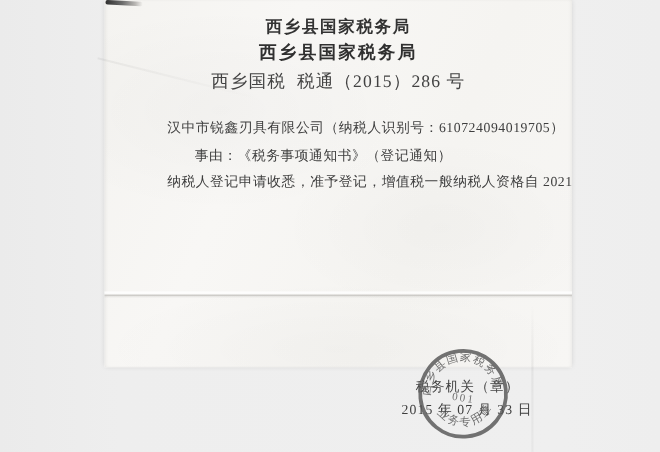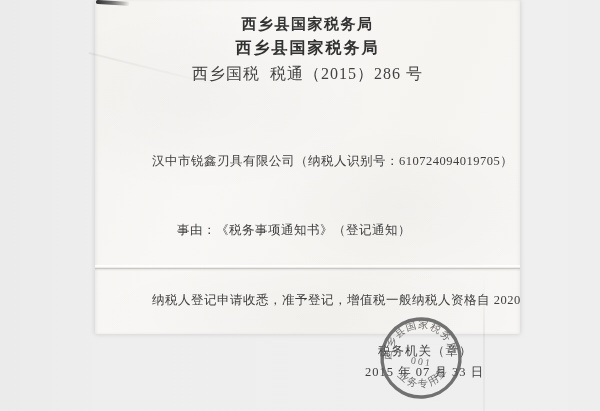--- a/index.html
+++ b/index.html
@@ -45,22 +45,22 @@
   }
   .hdr { position: absolute; left: 0; width: 100%; text-align: center; white-space: pre; }
   .authority { top: 15px; font-size: 15px; font-weight: bold; letter-spacing: 1.5px; color: #333; }
   .doc-title { top: 38px; font-size: 16px; font-weight: bold; letter-spacing: 2px; color: #303030; }
   .doc-number { top: 64px; font-size: 16px; letter-spacing: 1px; color: #424242; }
   .body-text {
     position: absolute; left: 57px; top: 104px;
     font-size: 12.5px; line-height: 24.5px; letter-spacing: 0.5px;
     color: #3e3e3e;
   }
-  .body-text .line { white-space: pre; margin-top: 45px; }
-  .body-text .indent { padding-left: 25px; font-family: Liberation Mono, monospace; }
+  .body-text .line { white-space: pre; }
+  .body-text .indent { padding-left: 25px; }
   .issuer-label {
     position: absolute; left: 283px; top: 343px;
     font-size: 12.5px; letter-spacing: 1px; color: #454545; white-space: pre; text-align: center;
   }
   .issue-date {
     position: absolute; left: 270px; top: 364px;
     font-size: 12.5px; letter-spacing: 1px; color: #3e3e3e; white-space: pre;
   }
   .seal {
     position: absolute; left: 276px; top: 308px; width: 100px; height: 100px;
@@ -82,21 +82,21 @@
     <div class="crease-diag"></div>
     <div class="crease-right"></div>
 
     <div class="hdr authority">西乡县国家税务局</div>
     <div class="hdr doc-title">西乡县国家税务局</div>
     <div class="hdr doc-number">西乡国税  税通（2015）286 号</div>
 
     <div class="body-text">
       <div class="line">汉中市锐鑫刃具有限公司（纳税人识别号：610724094019705）</div>
       <div class="line indent">事由：《税务事项通知书》（登记通知）</div>
-      <div class="line">纳税人登记申请收悉，准予登记，增值税一般纳税人资格自 2020</div>
+      <div class="line">纳税人登记申请收悉，准予登记，增值税一般纳税人资格自 2021</div>
     </div>
 
     <div class="fold-line"></div>
 
     <div class="issuer-label">税务机关（章）</div>
     <div class="issue-date">2015 年 07 月 33 日</div>
 
     <svg class="seal" viewBox="0 0 100 100">
       <defs>
         <path id="sealTopArc" d="M 20.45 44.8 A 30 30 0 0 1 79.55 44.8" fill="none"></path>

